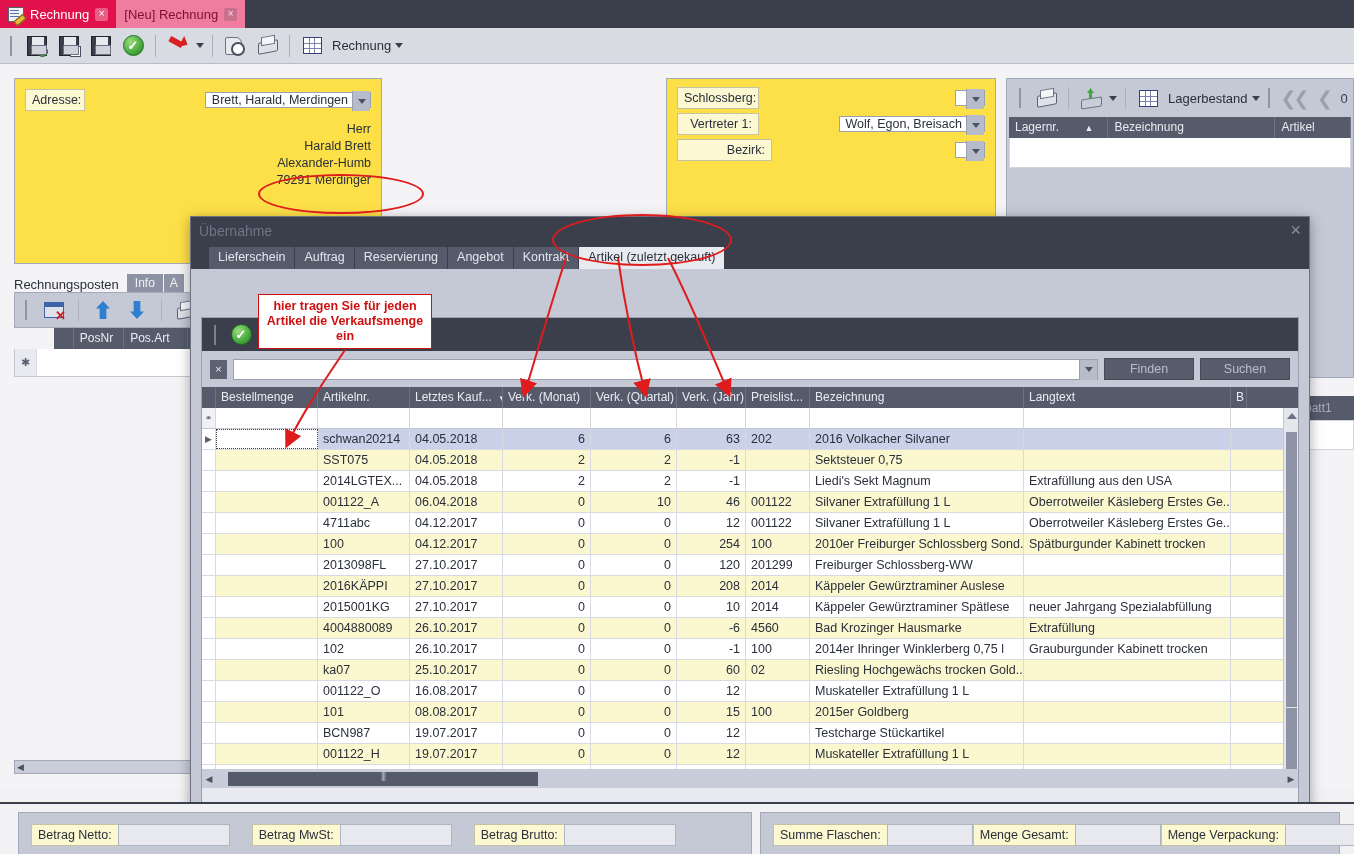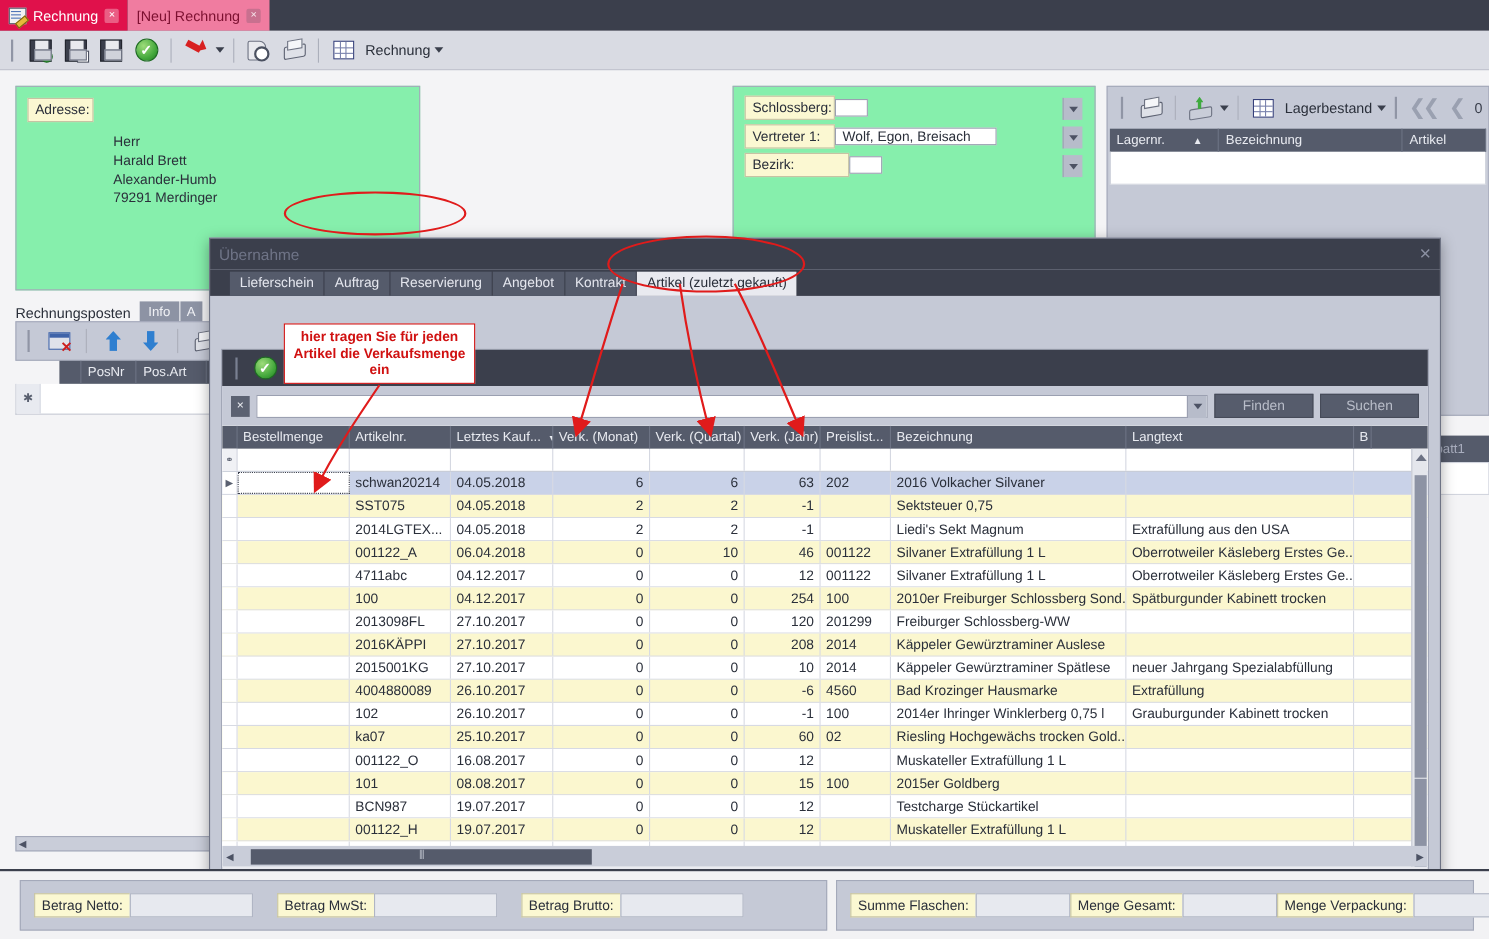--- a/index.html
+++ b/index.html
@@ -125,21 +125,21 @@
     background:#3faa3f;
     clip-path: polygon(50% 0%, 100% 45%, 72% 45%, 72% 100%, 28% 100%, 28% 45%, 0% 45%);
   }
   
   .navbtn { width: 26px; height: 26px; display:flex; align-items:center; justify-content:center; }
   .dblarrow { color:#9aa0b0; font-size:19px; line-height:1; letter-spacing:-3px; }
 
   
   .content { position: absolute; left: 0; top: 64px; width: 1354px; height: 726px; background: #f4f4f6; }
   .panel {
-    position: absolute; background: #86efac; border: 1px solid #a4a9ba;
+    position: absolute; background: #fde047; border: 1px solid #a4a9ba; text-align: right;
   }
 
   .fieldrow { display: flex; align-items: center; margin-bottom: 4px; }
   .flabel {
     background: #fbf8d2; border: 1px solid #c6c3a4; height: 22px; line-height: 20px;
     padding: 0 6px; font-size: 12.5px; color: #2a2f3a; white-space: nowrap;
   }
   .fval {
     height: 22px; line-height: 20px; padding: 0 6px; font-size: 12.5px; color: #2a2f3a;
     background: #c9cdd9; border: 1px solid #b0b5c4; flex: 1; white-space: nowrap; overflow: hidden;
@@ -276,21 +276,21 @@
   }
   .callout {
     position: absolute; background: #ffffff; border: 1.5px solid #d01010;
     color: #d01010; font-weight: bold; font-size: 12.5px; text-align: center;
     padding: 4px 6px; line-height: 15px;
   }
   svg.anno { position: absolute; left:0; top:0; width: 1354px; height: 854px; pointer-events: none; }
 
   
   .footer {
-    position:absolute; left:0; bottom:0; width:1354px; height:64px; background:#f2f2f4;
+    position:absolute; left:0; bottom:0; width:1354px; height:52px; background:#f2f2f4;
     border-top: 2px solid #3b3f4c;
   }
   .fbox { position:absolute; top:8px; height:46px; background:#c5c9d6; border:1px solid #a4a9ba;
           display:flex; align-items:center; gap:0px; padding:0 12px; }
   .fcell { display:flex; align-items:center; }
   .fcell .flabel { border-right:none; }
   .fcell .fin { height:22px; width:112px; background:#e7e9ef; border:1px solid #b0b5c4; }
   .spacer { width: 22px; }
 </style>
 </head>
@@ -346,20 +346,26 @@
     </span>
     <span class="tb-label">Rechnung</span>
     <span class="caret"></span>
   </div>
 
   <div class="content">
 
     <div class="panel" style="left:14px; top:14px; width:368px; height:186px; padding:10px;">
       <div class="fieldrow">
         <span class="flabel" style="width:60px;">Adresse:</span>
+        <span class="fcombo">
+          <span class="fval white">Brett, Harald, Merdingen</span>
+          <span class="cbtn">
+              <span class="caret"></span>
+            </span>
+        </span>
       </div>
       <div style="margin:10px 0 0 78px; line-height:17px; font-size:12.5px;">
         <div>Herr</div>
         <div>Harald Brett</div>
         <div>Alexander-Humb</div>
         <div>79291 Merdinger</div>
       </div>
     </div>
 
 

